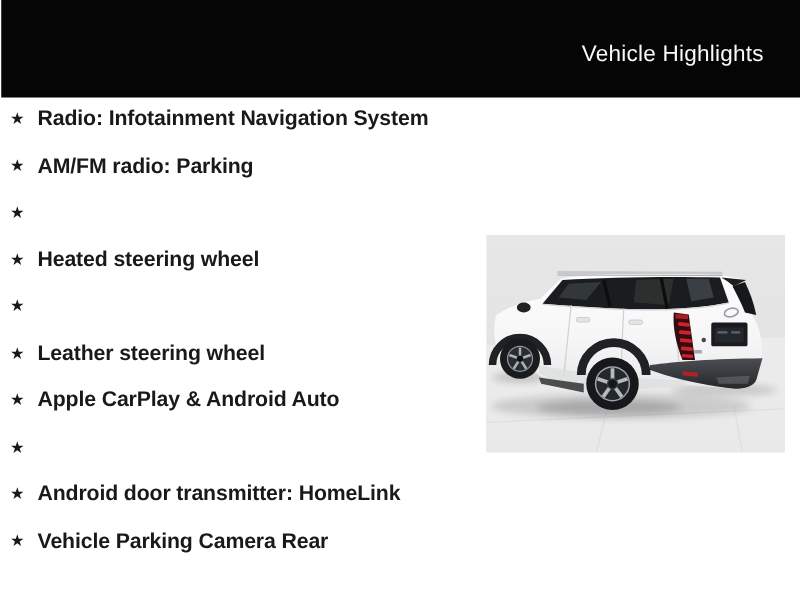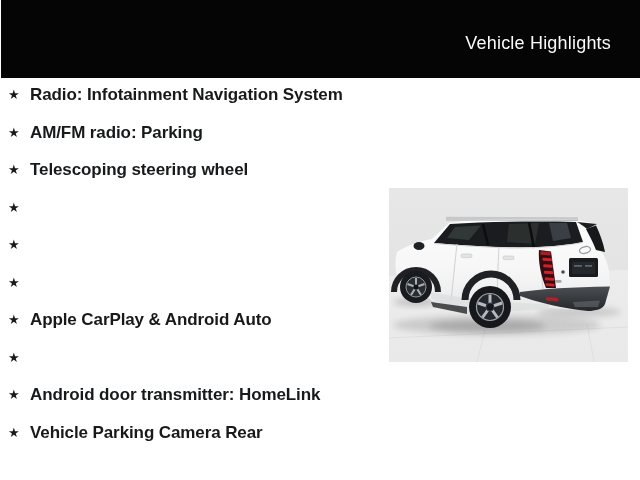--- a/index.html
+++ b/index.html
@@ -61,30 +61,31 @@
   <li>
       <span class="star">★</span>
       <span class="txt">Radio: Infotainment Navigation System</span>
     </li>
   <li>
       <span class="star">★</span>
       <span class="txt">AM/FM radio: Parking</span>
     </li>
   <li>
       <span class="star">★</span>
-      <span class="txt">Telescoping steering wheel</span>
-    </li>
-  <li>
-      <span class="star">★</span>
-    </li>
-  <li>
-      <span class="star">★</span>
-    </li>
-  <li>
-      <span class="star">★</span>
+    </li>
+  <li>
+      <span class="star">★</span>
+      <span class="txt">Heated steering wheel</span>
+    </li>
+  <li>
+      <span class="star">★</span>
+    </li>
+  <li>
+      <span class="star">★</span>
+      <span class="txt">Leather steering wheel</span>
     </li>
   <li>
       <span class="star">★</span>
       <span class="txt">Apple CarPlay &amp; Android Auto</span>
     </li>
   <li>
       <span class="star">★</span>
     </li>
   <li>
       <span class="star">★</span>

